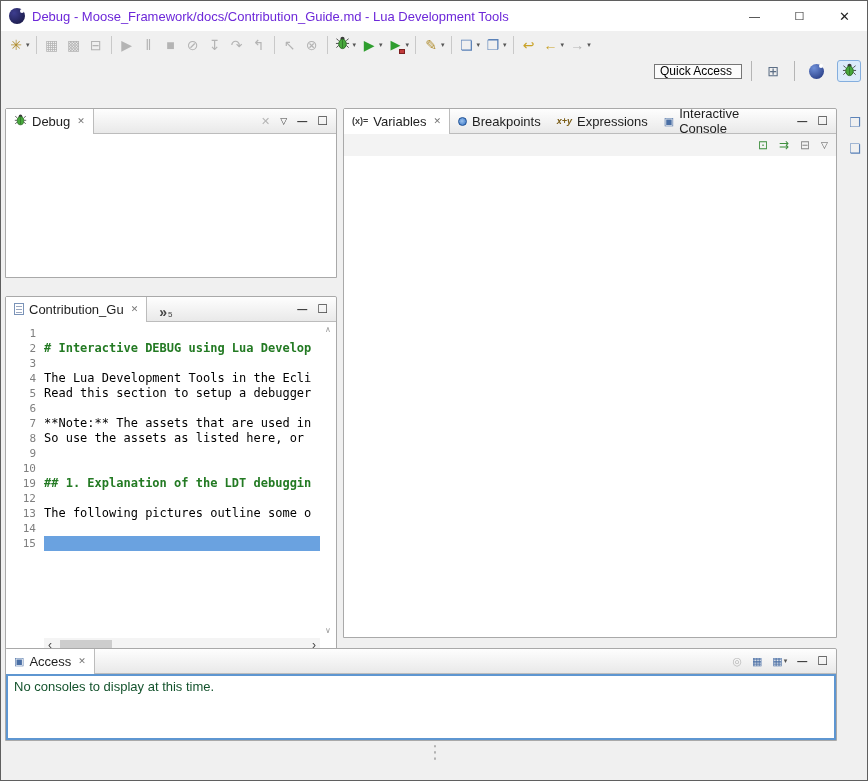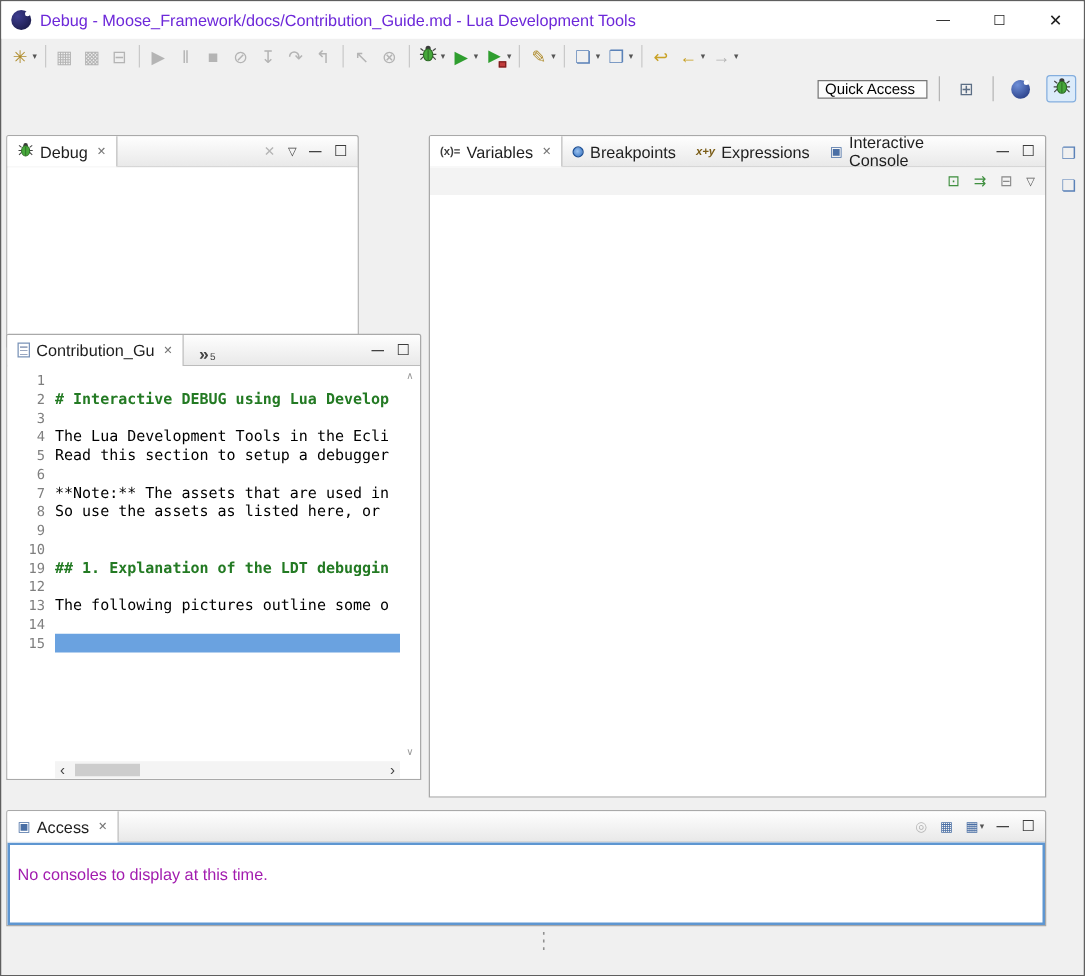--- a/index.html
+++ b/index.html
@@ -97,21 +97,21 @@
              display:flex; align-items:center; justify-content:space-between; padding:0 4px; }
   .harrow { font-size:12px; color:#444; line-height:12px; }
   .hthumb { position:absolute; left:16px; top:2px; width:52px; height:10px; background:#cdcdcd; }
 
   
   .vtoolbar { height:22px; flex:none; background:#f3f3f3; display:flex; align-items:center;
               justify-content:flex-end; gap:11px; padding-right:8px; font-size:12px; color:#555; }
 
   
   .console-body { flex:1; background:#fff; border:2px solid var(--focus-border,#5e96d1); overflow:hidden; }
-  .console-msg { font-size:13px; color:#a21caf; padding:16px 6px; }
+  .console-msg { font-size:13px; color:#14532d; padding:3px 6px; }
 
   
   .fastbar { position:absolute; right:1px; top:3px; width:26px; height:340px; display:flex;
              flex-direction:column; align-items:center; gap:8px; padding-top:5px; }
   .fv-btn { width:18px; height:18px; display:flex; align-items:center; justify-content:center;
             font-size:13px; }
 
   
   .sash { position:absolute; background:transparent; }
   .statusbar { position:absolute; left:0; bottom:0; width:868px; height:40px; text-align:center; }
@@ -250,21 +250,21 @@
             <line x1="12" y1="11" x2="14.5" y2="13.5" stroke="#444"></line>
             <circle cx="8" cy="4" r="2.2" fill="#3a3a3a"></circle>
             <ellipse cx="8" cy="9.5" rx="4" ry="5" fill="#47a83c" stroke="#2c6b24"></ellipse>
             <line x1="8" y1="5.5" x2="8" y2="14" stroke="#2c6b24" stroke-width="0.8"></line>
           </svg></span>
     </span>
   </div>
 
   <div class="workbench" data-name="workbench">
 
-    <div class="view" style="left:4px;top:3px;width:282px;height:170px;" data-name="debug-view">
+    <div class="view" style="left:4px;top:3px;width:332px;height:170px;" data-name="debug-view">
       <div class="vtabbar" data-name="debug-tabbar">
         <div class="tab selected" data-name="tab-debug">
           <span id="debug-tab-icon" data-name="debug-view-icon"><svg width="13" height="13" viewBox="0 0 16 16">
                 <line x1="4" y1="6" x2="1.5" y2="4" stroke="#444"></line>
                 <line x1="4" y1="9" x2="1" y2="9" stroke="#444"></line>
                 <line x1="4" y1="11" x2="1.5" y2="13.5" stroke="#444"></line>
                 <line x1="12" y1="6" x2="14.5" y2="4" stroke="#444"></line>
                 <line x1="12" y1="9" x2="15" y2="9" stroke="#444"></line>
                 <line x1="12" y1="11" x2="14.5" y2="13.5" stroke="#444"></line>
                 <circle cx="8" cy="4" r="2.2" fill="#3a3a3a"></circle>
@@ -277,21 +277,21 @@
         <div class="view-ctrls" id="debug-tabctrls" data-name="debug-view-controls">
             <span class="cic dis" data-name="remove-all-terminated-icon">✕</span>
             <span class="cic" data-name="view-menu-icon">▽</span>
             <span class="cic" data-name="minimize-icon">—</span>
             <span class="cic" data-name="maximize-icon">☐</span>
           </div>
       </div>
       <div class="vbody" data-name="debug-content"></div>
     </div>
 
-    <div class="view" style="left:4px;top:162px;width:332px;height:357px;" data-name="editor-panel">
+    <div class="view" style="left:4px;top:191px;width:332px;height:357px;" data-name="editor-panel">
       <div class="vtabbar" data-name="editor-tabbar">
         <div class="tab selected" data-name="tab-contribution-guide">
           <span class="file-icon" data-name="file-icon"></span>
           <span class="tlabel" data-name="tab-label">Contribution_Gu</span>
           <span class="tclose" data-name="close-icon">✕</span>
         </div>
         <div class="chevron-tab" data-name="tab-overflow-chevron">
           <span class="chev" data-name="chevron-icon">»</span>
           <span class="cnum" data-name="hidden-tab-count">5</span>
         </div>

